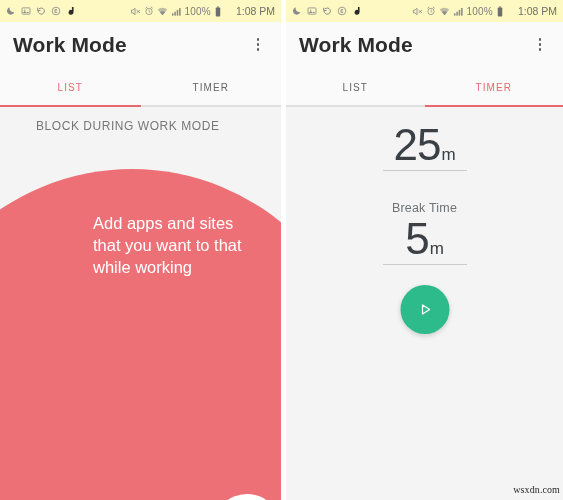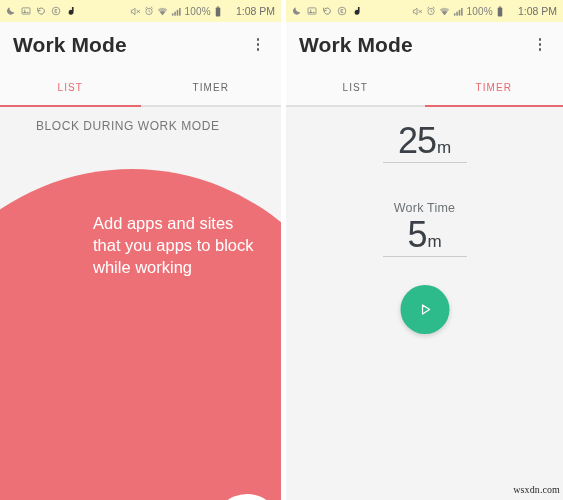--- a/index.html
+++ b/index.html
@@ -71,21 +71,21 @@
   
   .right-body { position: relative; height: 393px; background: #f4f4f4; }
   .timer-block { position: absolute; left: 0; right: 0; text-align: center; }
   .timer-block.work  { top: 14px; }
   .timer-block.break { top: 94px; }
   .timer-label { font-size: 12.5px; color: #6d7377; letter-spacing: .2px; }
   .timer-value-row {
     display: inline-flex; align-items: baseline; justify-content: center;
     margin-top: 1px; cursor: pointer;
   }
-  .timer-num { font-size: 36px; color: #3a4045; font-weight: 300; line-height: 1.05; letter-spacing: -1px; }
+  .timer-num { font-size: 44px; color: #3a4045; font-weight: 300; line-height: 1.05; letter-spacing: -1px; }
   .timer-unit { font-size: 17px; color: #3a4045; font-weight: 300; margin-left: 1px; }
   .timer-rule { width: 84px; height: 1px; background: #c9ccce; margin: 2px auto 0 auto; }
 
   .play-fab {
     position: absolute; left: 50%; transform: translateX(-50%); top: 178px;
     width: 49px; height: 49px; border-radius: 50%; background: #2ebb8c;
     display: flex; align-items: center; justify-content: center; cursor: pointer;
     box-shadow: 0 2px 5px rgba(0,0,0,.16);
   }
   .watermark {
@@ -183,21 +183,21 @@
     <div class="tabs">
       <div class="tabs-shadow"></div>
       <div class="tab active">LIST</div>
       <div class="tab">TIMER</div>
       <div class="tab-underline left"></div>
     </div>
 
     <div class="left-body">
       <div class="section-label">BLOCK DURING WORK MODE</div>
       <div class="blob"></div>
-      <div class="blob-text">Add apps and sites that you apps to block while working</div>
+      <div class="blob-text">Add apps and sites that you want to that while working</div>
 
       <div class="fab-wrap">
         <div class="fab-ring"></div>
 
       </div>
     </div>
 
   </div>
 
   <div class="gap"></div>
@@ -295,21 +295,21 @@
 
       <div class="timer-block work">
         <div class="timer-value-row">
           <span class="timer-num">25</span>
           <span class="timer-unit">m</span>
         </div>
         <div class="timer-rule"></div>
       </div>
 
       <div class="timer-block break">
-        <div class="timer-label">Work Time</div>
+        <div class="timer-label">Break Time</div>
         <div class="timer-value-row">
           <span class="timer-num">5</span>
           <span class="timer-unit">m</span>
         </div>
         <div class="timer-rule"></div>
       </div>
 
       <div class="play-fab">
         <svg width="17" height="17" viewBox="0 0 24 24">
           <path d="M8.5 5.5l10 6.5-10 6.5z" fill="none" stroke="#ffffff" stroke-width="1.7" stroke-linejoin="round"></path>

